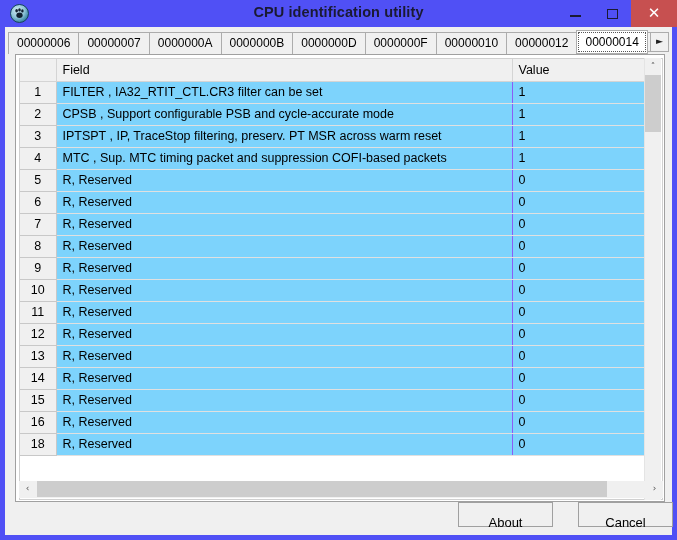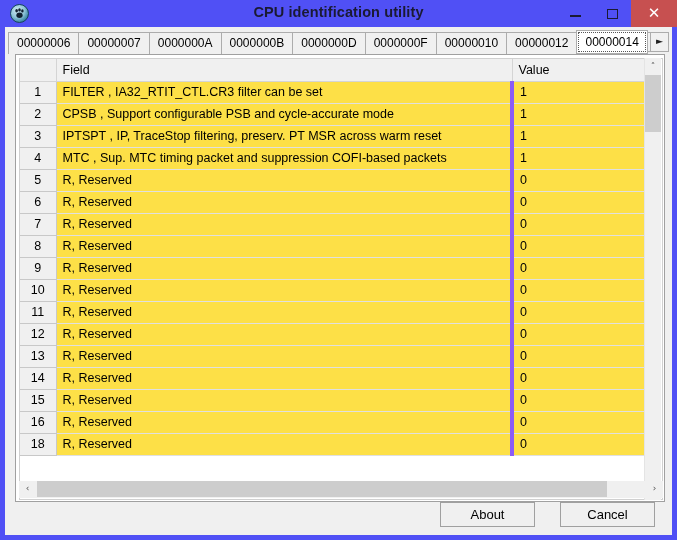--- a/index.html
+++ b/index.html
@@ -205,27 +205,27 @@
     border-bottom: 1px solid #d4d4d4;
     font-weight: normal;
     text-align: left;
     padding: 0 0 0 6px;
     box-sizing: border-box;
     font-size: 12.5px;
   }
   table.grid th.corner { padding: 0; }
   table.grid td {
     height: 22px;
-    border-right: 4px solid #8b5cf6;
+    border-right: 1px solid #8b5cf6;
     border-bottom: 1px solid #e0e0e0;
     padding: 0 0 0 6px;
     box-sizing: border-box;
     white-space: nowrap;
     overflow: hidden;
-    background: #fde047;
+    background: #7dd3fc;
   }
   table.grid td.rownum {
     background: #f0f0f0;
     text-align: center;
     padding: 0;
     border-right: 1px solid #c8c8c8;
     border-bottom: 1px solid #c8c8c8;
     color: #000000;
   }
   col.c-num { width: 36px; }
@@ -307,21 +307,22 @@
     height: 25px;
     background: #f0f0f0;
     border: 1px solid #a0a0a0;
     box-sizing: border-box;
     font-size: 13px;
     color: #000000;
     font-family: "Liberation Sans", sans-serif;
     cursor: default;
     text-align: center;
     line-height: 23px;
-    padding: 0;
+    padding: 8px;
+    margin-left: 18px;
   }
   .dlgbtn.about { left: 435px; }
   .dlgbtn.cancel { left: 555px; }
 </style>
 </head>
 <body>
 
 <div class="window">
 
   <div class="titlebar">

